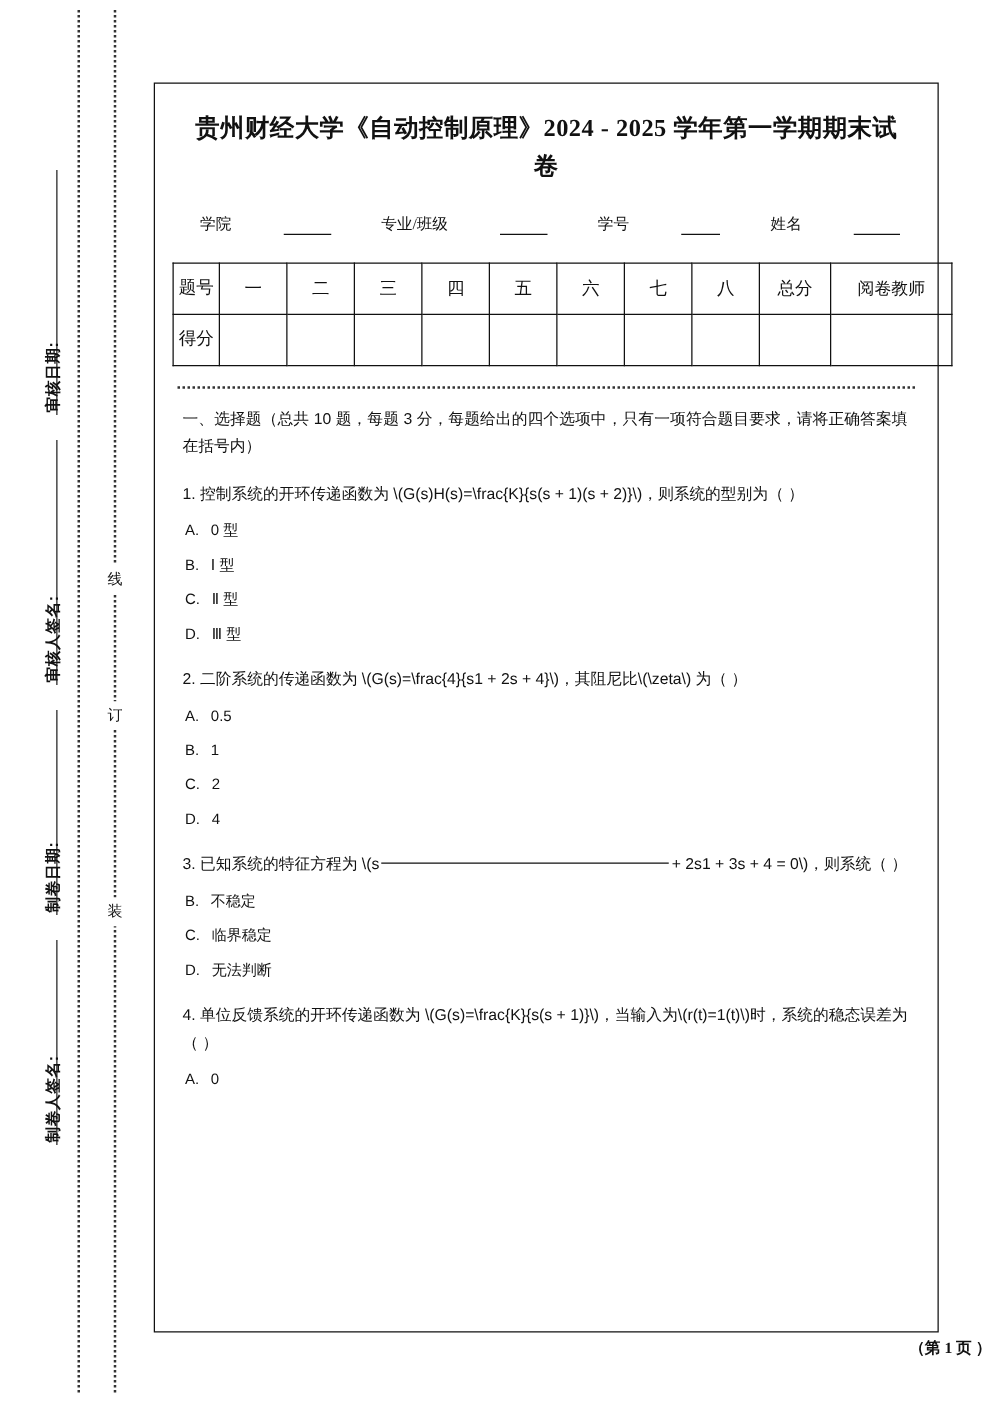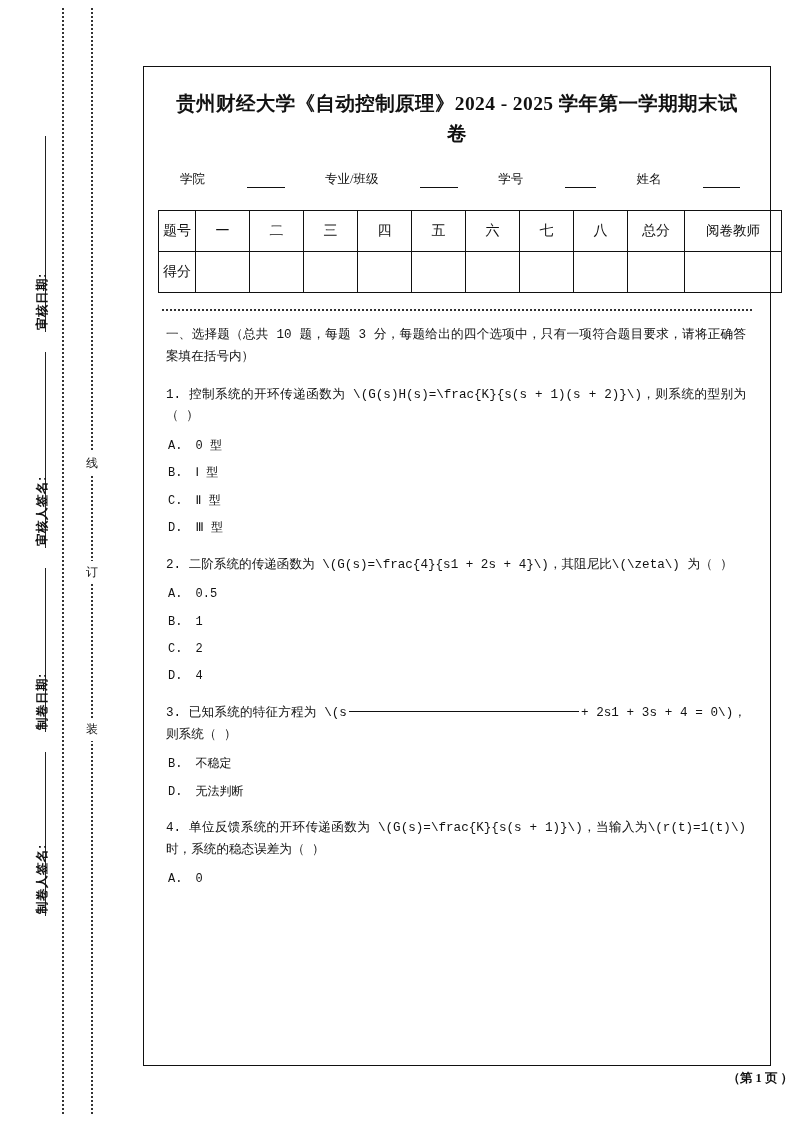--- a/index.html
+++ b/index.html
@@ -70,21 +70,21 @@
     font-size: 12px;
     font-family: "Liberation Sans", "DejaVu Sans", sans-serif;
     background: #fff;
     padding: 3px 0;
     color: #111;
   }
 
   
   .paper {
     position: absolute;
-    left: 143px;
+    left: 123px;
     top: 66px;
     width: 628px;
     height: 1000px;
     border: 1.3px solid #111;
     border-right: 1.3px solid #111;
     box-sizing: border-box;
     background: #fff;
   }
   .paper-inner {
     padding: 16px 14px 0 14px;
@@ -152,21 +152,21 @@
     margin: 16px 4px 0 4px;
     border: 0;
     border-top: 2px dotted #333;
   }
 
   
   .body-text {
     margin: 14px 10px 16px 8px;
     font-size: 12.6px;
     line-height: 1.72;
-    font-family: Liberation Mono, monospace;
+    font-family: Liberation Sans, sans-serif;
     text-align: justify;
   }
   .section-head {
     margin-top: 0;
     margin-bottom: 14px;
   }
   .q-stem {
     margin-bottom: 8px;
     margin-top: 16px;
   }
@@ -314,20 +314,24 @@
       </p>
 
       <p class="q-stem">
         <span>3.  已知系统的特征方程为  \(s</span><span class="longrule"></span><span>+ 2s1 + 3s + 4 = 0\)，则系统（  ）</span>
       </p>
       <p class="opt">
         <span class="opt-label">B.</span>
         <span>不稳定</span>
       </p>
       <p class="opt">
+        <span class="opt-label">C.</span>
+        <span>临界稳定</span>
+      </p>
+      <p class="opt">
         <span class="opt-label">D.</span>
         <span>无法判断</span>
       </p>
 
       <p class="q-stem">4.  单位反馈系统的开环传递函数为  \(G(s)=\frac{K}{s(s + 1)}\)，当输入为\(r(t)=1(t)\)时，系统的稳态误差为（  ）</p>
       <p class="opt">
         <span class="opt-label">A.</span>
         <span>0</span>
       </p>
 

